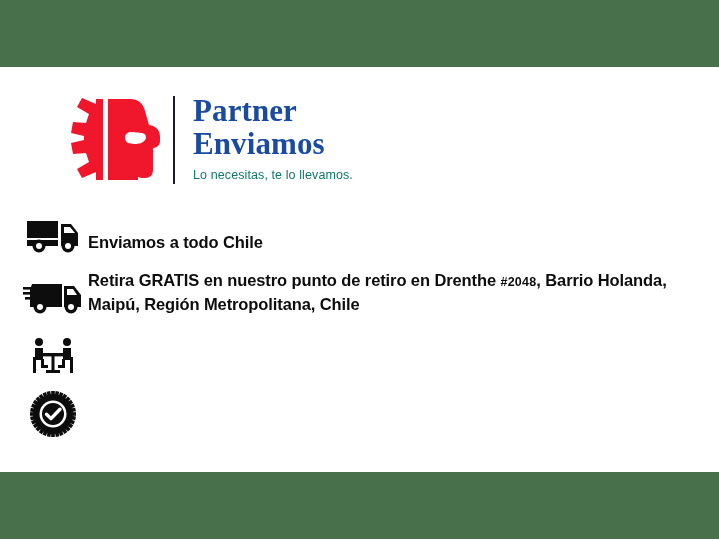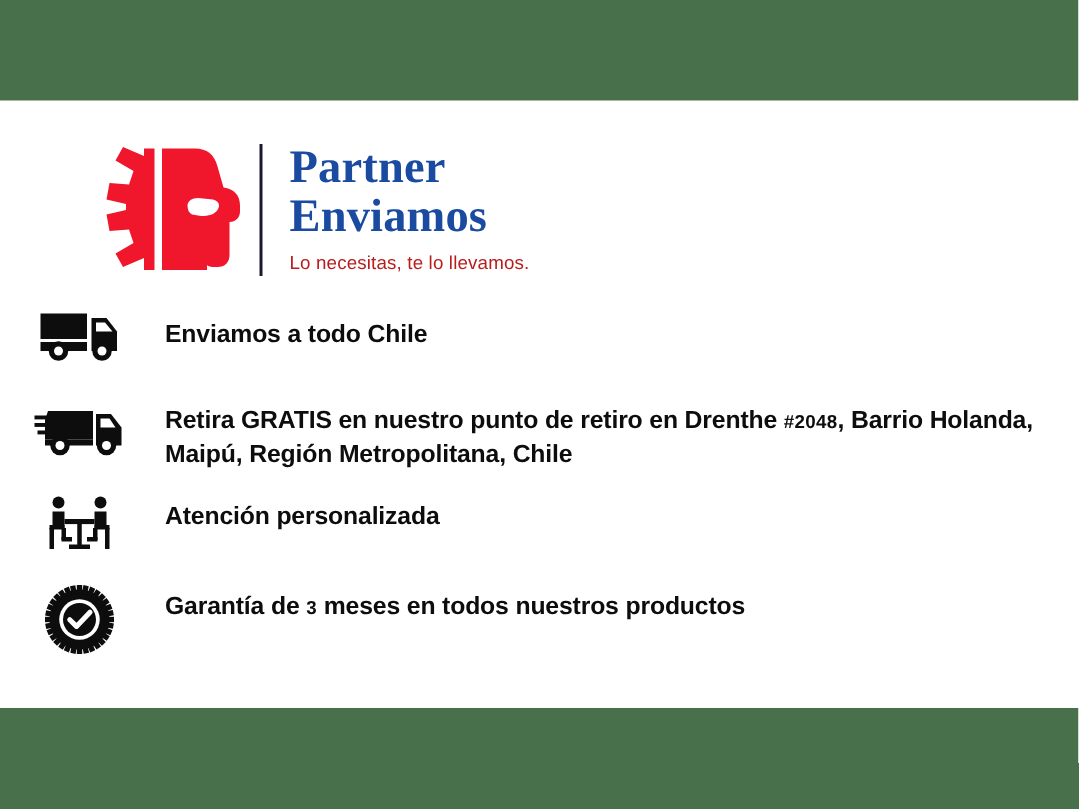--- a/index.html
+++ b/index.html
@@ -64,38 +64,37 @@
     font-size: 31px;
     line-height: 33px;
     letter-spacing: 0.1px;
     white-space: nowrap;
   }
   .tagline {
     margin-top: 8px;
     font-family: "Liberation Sans", sans-serif;
     font-size: 12.5px;
     font-weight: 500;
-    color: #b91c1c;
+    color: #0f766e;
     letter-spacing: 0.1px;
     white-space: nowrap;
   }
 
   
   .features {
     position: absolute;
     left: 18px;
     top: 207px;
     width: 690px;
   }
   .feature {
     display: flex;
-    align-items: flex-start;
+    align-items: flex-end;
     margin-bottom: 14px;
     min-height: 46px;
-    gap: 22px;
   }
   .feature-icon {
     width: 70px;
     flex: 0 0 70px;
     display: flex;
     align-items: center;
     justify-content: center;
     padding-top: 2px;
   }
   .feature-text {
@@ -203,21 +202,20 @@
           <rect x="40" y="22" width="3" height="14" fill="#0d0d0d"></rect>
           <rect x="33" y="20" width="10" height="3" fill="#0d0d0d"></rect>
           <rect x="32" y="22" width="3" height="8" fill="#0d0d0d"></rect>
           <rect x="28" y="28" width="7" height="3" fill="#0d0d0d"></rect>
 
           <rect x="13" y="16" width="20" height="3.4" fill="#0d0d0d"></rect>
           <rect x="21.5" y="19" width="3" height="15" fill="#0d0d0d"></rect>
           <rect x="16" y="33" width="14" height="3" fill="#0d0d0d"></rect>
         </svg>
       </div>
-      <div class="feature-text"><span>Atención personalizada</span></div>
     </div>
 
     <div class="feature">
       <div class="feature-icon">
         <svg width="46" height="46" viewBox="0 0 46 46">
           <g fill="#0d0d0d">
             <circle cx="23" cy="23" r="20"></circle>
             <g>
               <rect x="21.2" y="0" width="3.6" height="6"></rect>
               <rect x="21.2" y="40" width="3.6" height="6"></rect>
@@ -251,17 +249,16 @@
               <rect x="21.2" y="40" width="3.6" height="6" transform="rotate(78.5 23 23)"></rect>
               <rect x="0" y="21.2" width="6" height="3.6" transform="rotate(78.5 23 23)"></rect>
               <rect x="40" y="21.2" width="6" height="3.6" transform="rotate(78.5 23 23)"></rect>
             </g>
           </g>
           <circle cx="23" cy="23" r="13.5" fill="#ffffff"></circle>
           <circle cx="23" cy="23" r="11" fill="#0d0d0d"></circle>
           <path d="M16.5 23.2 L21 27.6 L30 18.2" stroke="#ffffff" stroke-width="3.4" fill="none" stroke-linecap="round" stroke-linejoin="round"></path>
         </svg>
       </div>
-      <div class="feature-text"><span>Garantía de </span><span class="small">3</span><span> meses en todos nuestros productos</span></div>
     </div>
 
   </div>
 </div>
 
 </body></html>

